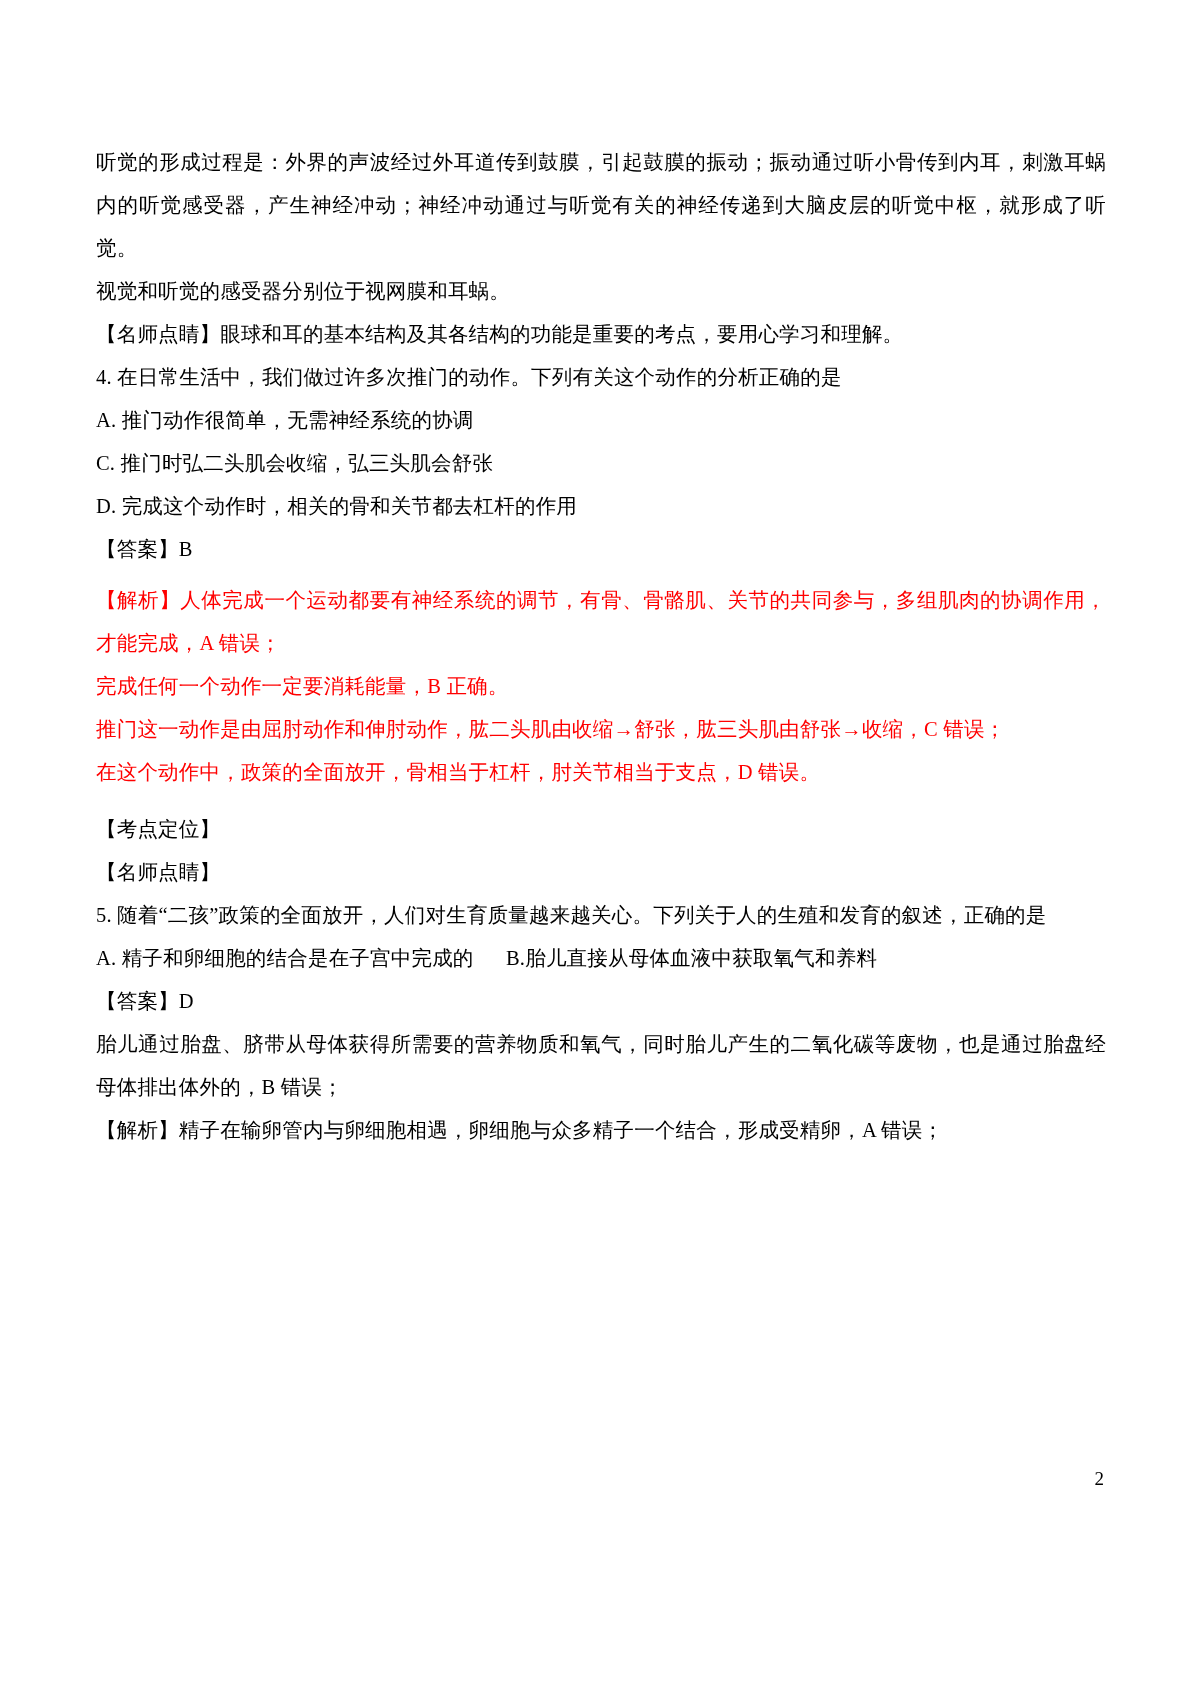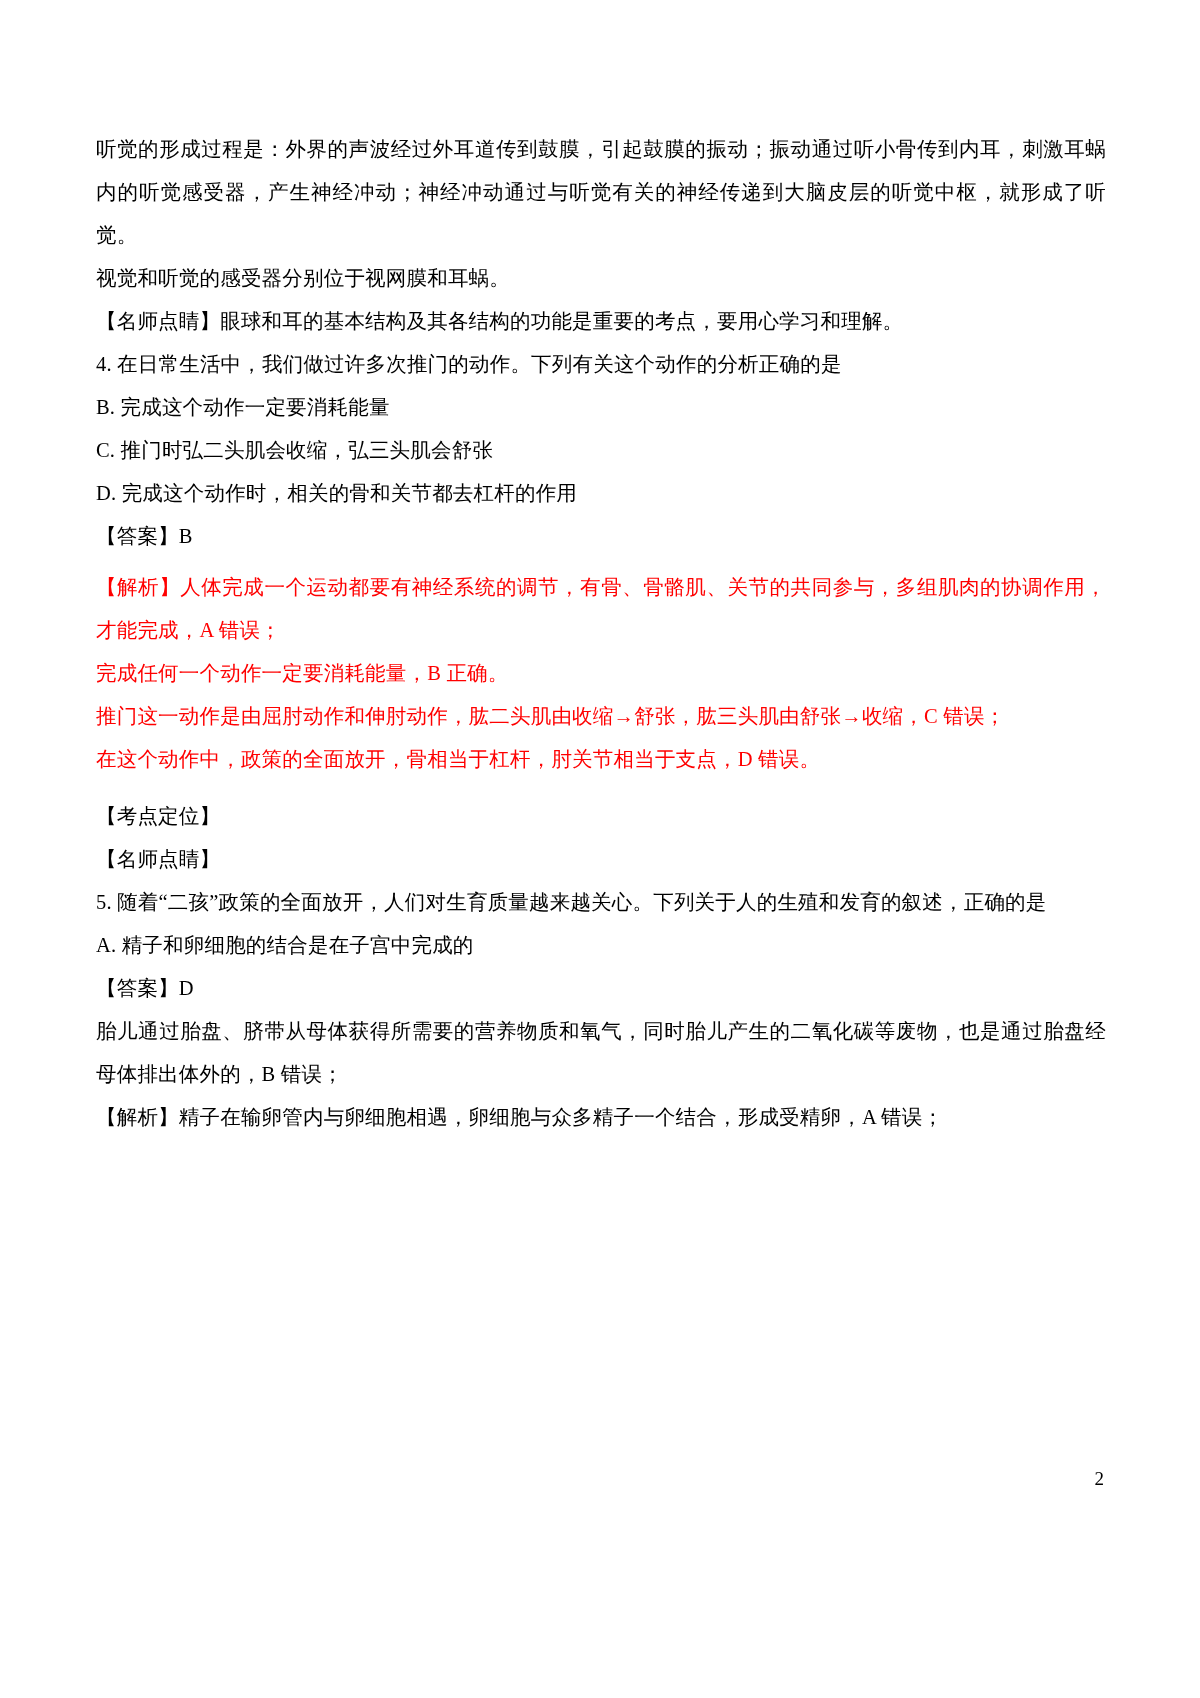--- a/index.html
+++ b/index.html
@@ -12,21 +12,21 @@
     width: 1200px;
     height: 1698px;
     background: #ffffff;
     font-family: "Liberation Serif", "DejaVu Serif", serif;
     box-sizing: border-box;
     overflow: hidden;
   }
   .content {
     position: absolute;
     left: 96px;
-    top: 128px;
+    top: 141px;
     width: 1010px;
   }
   p {
     margin: 0 0 0 0;
     font-size: 20.5px;
     line-height: 43px;
     color: #000000;
     text-align: justify;
     text-justify: inter-ideograph;
     letter-spacing: 0.2px;
@@ -60,41 +60,42 @@
 
 <div class="page">
 
   <div class="content">
 
     <p class="block">听觉的形成过程是：外界的声波经过外耳道传到鼓膜，引起鼓膜的振动；振动通过听小骨传到内耳，刺激耳蜗内的听觉感受器，产生神经冲动；神经冲动通过与听觉有关的神经传递到大脑皮层的听觉中枢，就形成了听觉。</p>
     <p class="block">视觉和听觉的感受器分别位于视网膜和耳蜗。</p>
     <p class="block">【名师点睛】眼球和耳的基本结构及其各结构的功能是重要的考点，要用心学习和理解。</p>
 
     <p class="block">4. 在日常生活中，我们做过许多次推门的动作。下列有关这个动作的分析正确的是</p>
-    <p class="block">B. 完成这个动作一定要消耗能量</p>
+    <p class="block">A. 推门动作很简单，无需神经系统的协调</p>
     <p class="block">C. 推门时弘二头肌会收缩，弘三头肌会舒张</p>
     <p class="block">D. 完成这个动作时，相关的骨和关节都去杠杆的作用</p>
     <p class="block">【答案】B</p>
 
     <div class="gap-sm"></div>
 
     <p class="block red">【解析】人体完成一个运动都要有神经系统的调节，有骨、骨骼肌、关节的共同参与，多组肌肉的协调作用，才能完成，A 错误；</p>
     <p class="block red">完成任何一个动作一定要消耗能量，B 正确。</p>
     <p class="block red">推门这一动作是由屈肘动作和伸肘动作，肱二头肌由收缩→舒张，肱三头肌由舒张→收缩，C 错误；</p>
     <p class="block red">在这个动作中，政策的全面放开，骨相当于杠杆，肘关节相当于支点，D 错误。</p>
 
     <div class="gap-md"></div>
 
     <p class="block">【考点定位】</p>
     <p class="block">【名师点睛】</p>
 
     <p class="block">5. 随着“二孩”政策的全面放开，人们对生育质量越来越关心。下列关于人的生殖和发育的叙述，正确的是</p>
 
     <div class="twocol">
       <p class="c1">A. 精子和卵细胞的结合是在子宫中完成的</p>
+      <p class="c2">B.胎儿直接从母体血液中获取氧气和养料</p>
     </div>
 
     <p class="block">【答案】D</p>
     <p class="block">胎儿通过胎盘、脐带从母体获得所需要的营养物质和氧气，同时胎儿产生的二氧化碳等废物，也是通过胎盘经母体排出体外的，B 错误；</p>
     <p class="block">【解析】精子在输卵管内与卵细胞相遇，卵细胞与众多精子一个结合，形成受精卵，A 错误；</p>
 
   </div>
 
   <div class="page-number">2</div>
 

